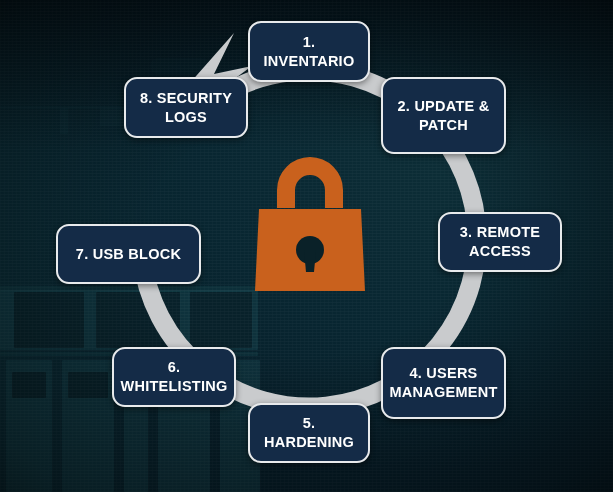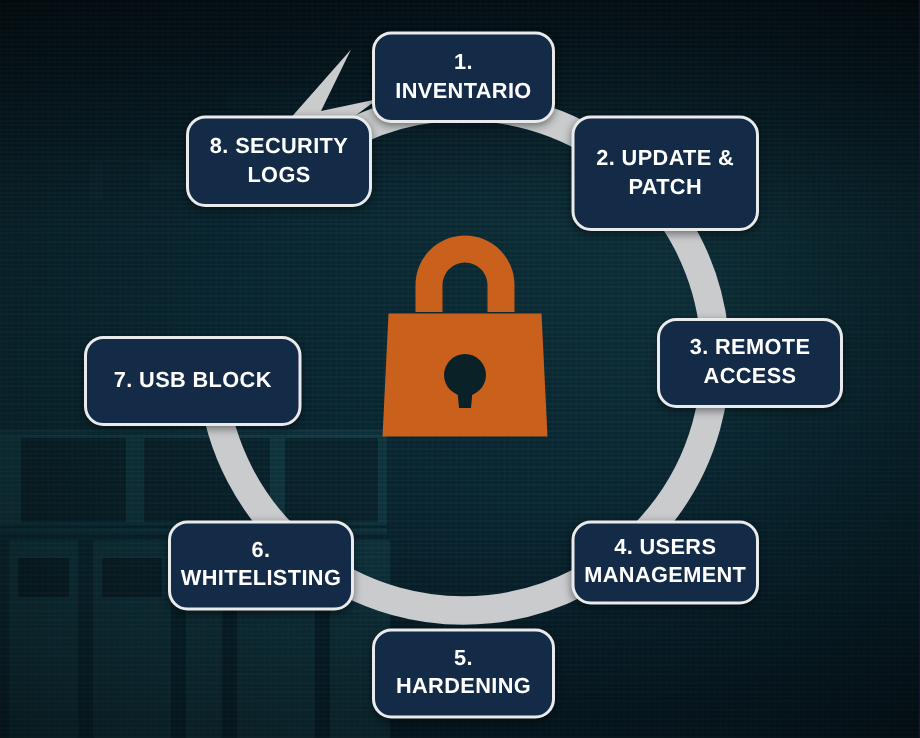--- a/index.html
+++ b/index.html
@@ -151,26 +151,26 @@
   <div class="step" style="left:381px; top:77px;  width:125px; height:77px;">
     <span>2. UPDATE &amp;
 PATCH</span>
   </div>
 
   <div class="step" style="left:438px; top:212px; width:124px; height:60px;">
     <span>3. REMOTE
 ACCESS</span>
   </div>
 
-  <div class="step" style="left:381px; top:347px; width:125px; height:56px;">
+  <div class="step" style="left:381px; top:347px; width:125px; height:72px;">
     <span>4. USERS
 MANAGEMENT</span>
   </div>
 
-  <div class="step" style="left:248px; top:419px; width:122px; height:60px;">
+  <div class="step" style="left:248px; top:403px; width:122px; height:60px;">
     <span>5. HARDENING</span>
   </div>
 
   <div class="step" style="left:112px; top:347px; width:124px; height:60px;">
     <span>6.
 WHITELISTING</span>
   </div>
 
   <div class="step" style="left:56px;  top:212px; width:145px; height:60px;margin-top:12px;">
     <span>7. USB BLOCK</span>

